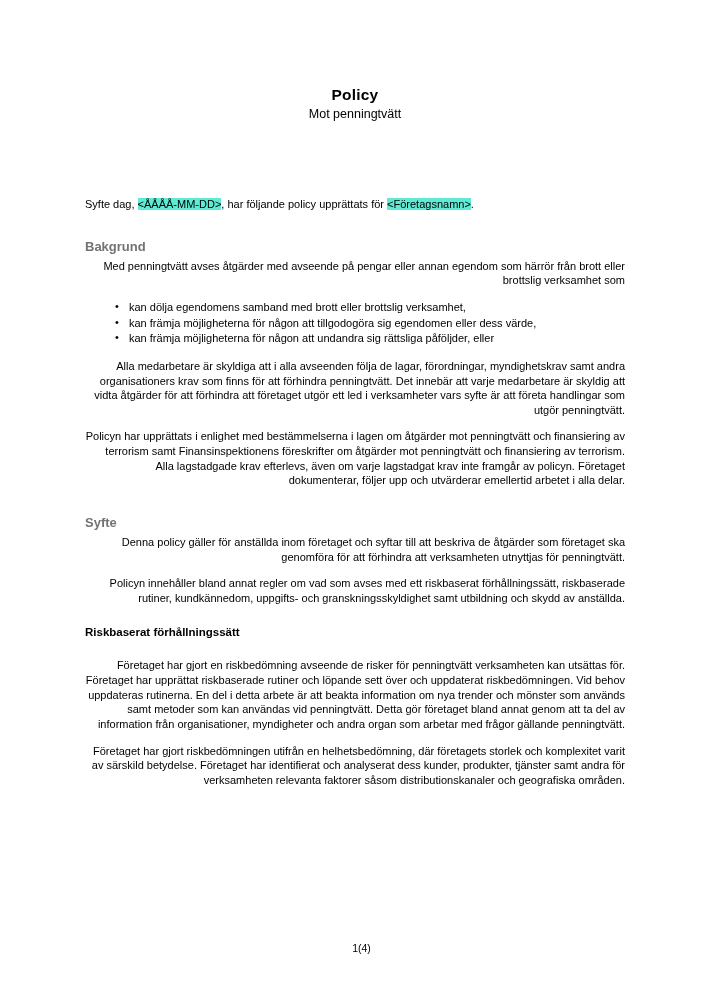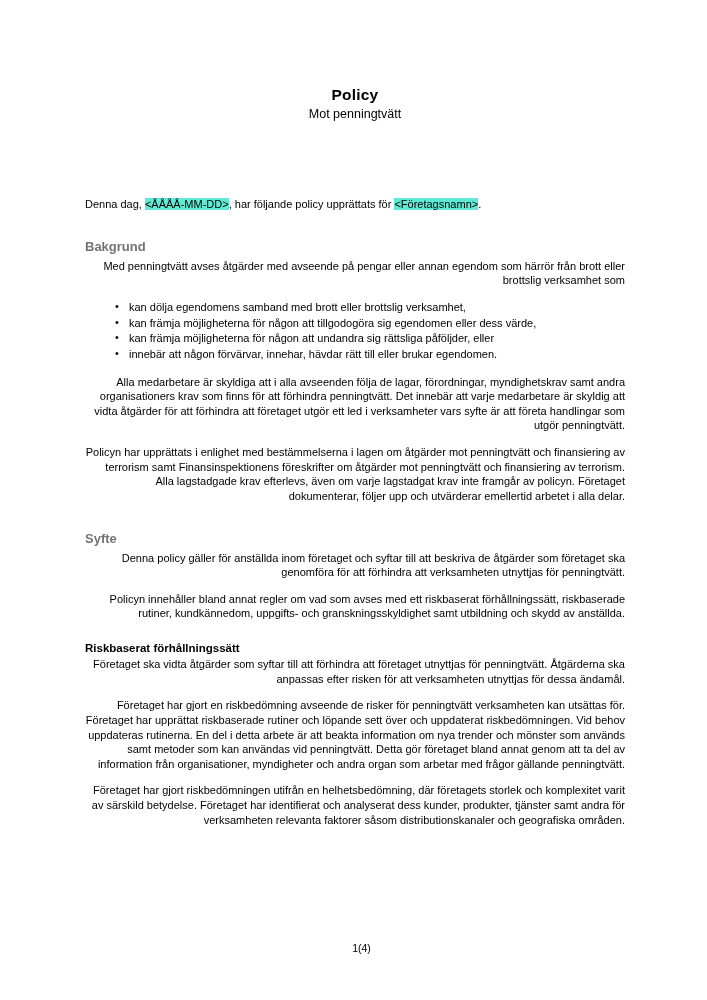--- a/index.html
+++ b/index.html
@@ -56,21 +56,21 @@
     font-size: 13px;
     font-weight: bold;
     margin: 27px 0 5px 0;
     color: #737373;
   }
   h2.section.gap-lg {
   }
   h3.subsection {
     font-size: 11.5px;
     font-weight: bold;
-    margin: 21px 0 3px 0;
+    margin: 21px 0 20px 0;
     color: #000;
   }
   p.body {
     font-size: 11px;
     line-height: 1.33;
     margin: 0 0 12px 0;
     color: #000;
     text-align: right;
   }
   p.body.tight {
@@ -108,41 +108,39 @@
 </head>
 <body>
 
 <div class="page">
   <div class="content">
 
     <h1 class="doc-title">Policy</h1>
     <div class="doc-subtitle">Mot penningtvätt</div>
 
     <p class="intro-line">
-      <span>Denna dag, </span><span class="hl">&lt;ÅÅÅÅ-MM-DD&gt;</span><span>, har följande policy upprättats för </span><span class="hl">&lt;Företagsnamn&gt;</span><span>.</span>
+      <span>Syfte dag, </span><span class="hl">&lt;ÅÅÅÅ-MM-DD&gt;</span><span>, har följande policy upprättats för </span><span class="hl">&lt;Företagsnamn&gt;</span><span>.</span>
     </p>
 
     <h2 class="section">Bakgrund</h2>
     <p class="body tight">Med penningtvätt avses åtgärder med avseende på pengar eller annan egendom som härrör från brott eller brottslig verksamhet som</p>
 
     <ul class="bullets">
       <li>kan dölja egendomens samband med brott eller brottslig verksamhet,</li>
       <li>kan främja möjligheterna för någon att tillgodogöra sig egendomen eller dess värde,</li>
       <li>kan främja möjligheterna för någon att undandra sig rättsliga påföljder, eller</li>
-      <li>innebär att någon förvärvar, innehar, hävdar rätt till eller brukar egendomen.</li>
     </ul>
 
     <p class="body">Alla medarbetare är skyldiga att i alla avseenden följa de lagar, förordningar, myndighetskrav samt andra organisationers krav som finns för att förhindra penningtvätt. Det innebär att varje medarbetare är skyldig att vidta åtgärder för att förhindra att företaget utgör ett led i verksamheter vars syfte är att företa handlingar som utgör penningtvätt.</p>
     <p class="body">Policyn har upprättats i enlighet med bestämmelserna i lagen om åtgärder mot penningtvätt och finansiering av terrorism samt Finansinspektionens föreskrifter om åtgärder mot penningtvätt och finansiering av terrorism. Alla lagstadgade krav efterlevs, även om varje lagstadgat krav inte framgår av policyn. Företaget dokumenterar, följer upp och utvärderar emellertid arbetet i alla delar.</p>
 
     <h2 class="section gap-lg">Syfte</h2>
     <p class="body">Denna policy gäller för anställda inom företaget och syftar till att beskriva de åtgärder som företaget ska genomföra för att förhindra att verksamheten utnyttjas för penningtvätt.</p>
     <p class="body">Policyn innehåller bland annat regler om vad som avses med ett riskbaserat förhållningssätt, riskbaserade rutiner, kundkännedom, uppgifts- och granskningsskyldighet samt utbildning och skydd av anställda.</p>
 
     <h3 class="subsection">Riskbaserat förhållningssätt</h3>
-    <p class="body">Företaget ska vidta åtgärder som syftar till att förhindra att företaget utnyttjas för penningtvätt. Åtgärderna ska anpassas efter risken för att verksamheten utnyttjas för dessa ändamål.</p>
     <p class="body">Företaget har gjort en riskbedömning avseende de risker för penningtvätt verksamheten kan utsättas för. Företaget har upprättat riskbaserade rutiner och löpande sett över och uppdaterat riskbedömningen. Vid behov uppdateras rutinerna. En del i detta arbete är att beakta information om nya trender och mönster som används samt metoder som kan användas vid penningtvätt. Detta gör företaget bland annat genom att ta del av information från organisationer, myndigheter och andra organ som arbetar med frågor gällande penningtvätt.</p>
     <p class="body">Företaget har gjort riskbedömningen utifrån en helhetsbedömning, där företagets storlek och komplexitet varit av särskild betydelse. Företaget har identifierat och analyserat dess kunder, produkter, tjänster samt andra för verksamheten relevanta faktorer såsom distributionskanaler och geografiska områden.</p>
 
   </div>
 
   <div class="footer">1(4)</div>
 </div>
 
 </body></html>

